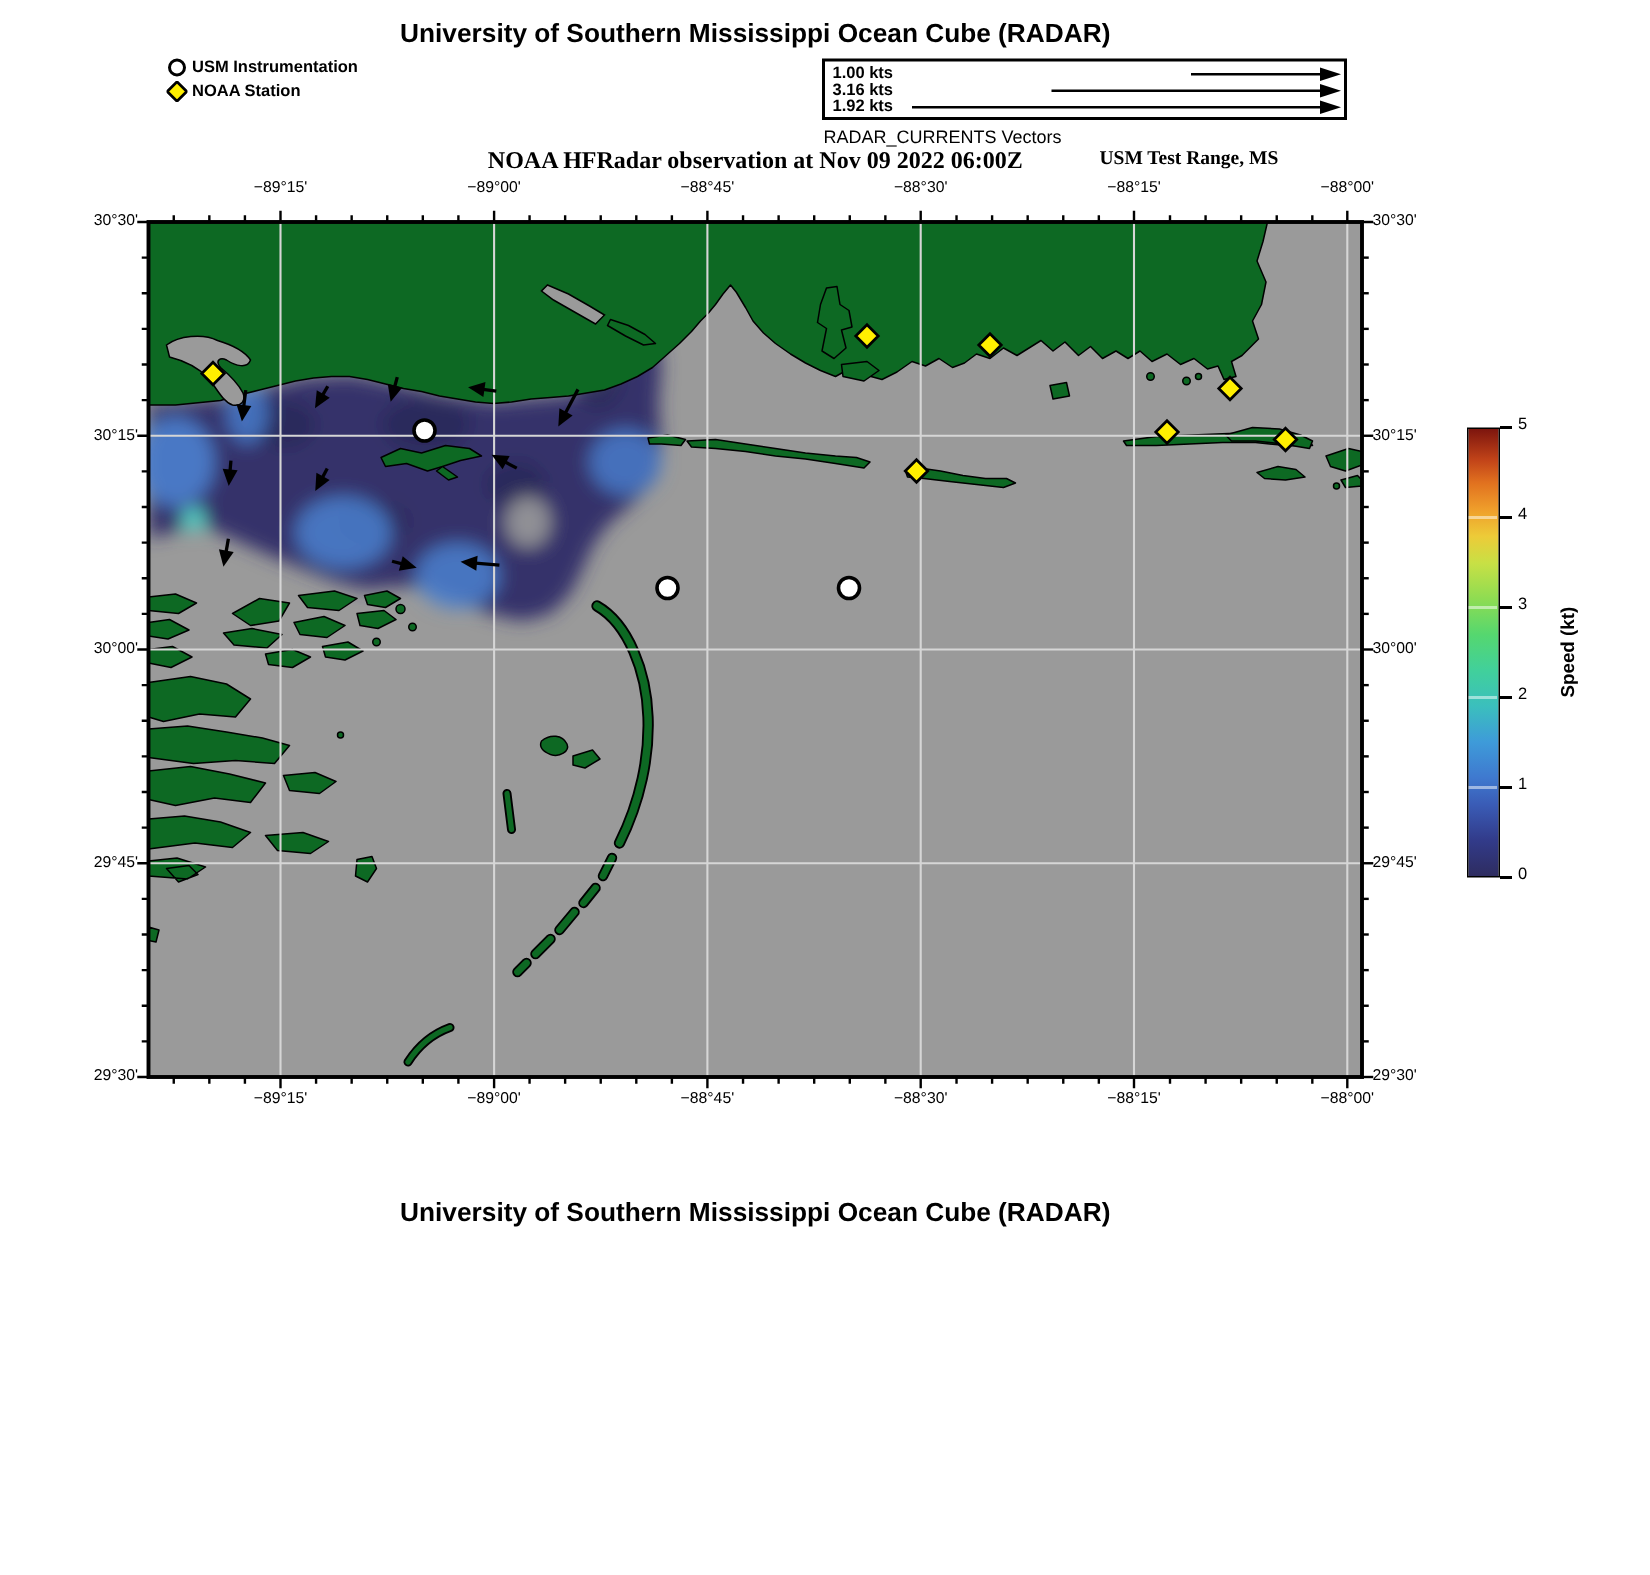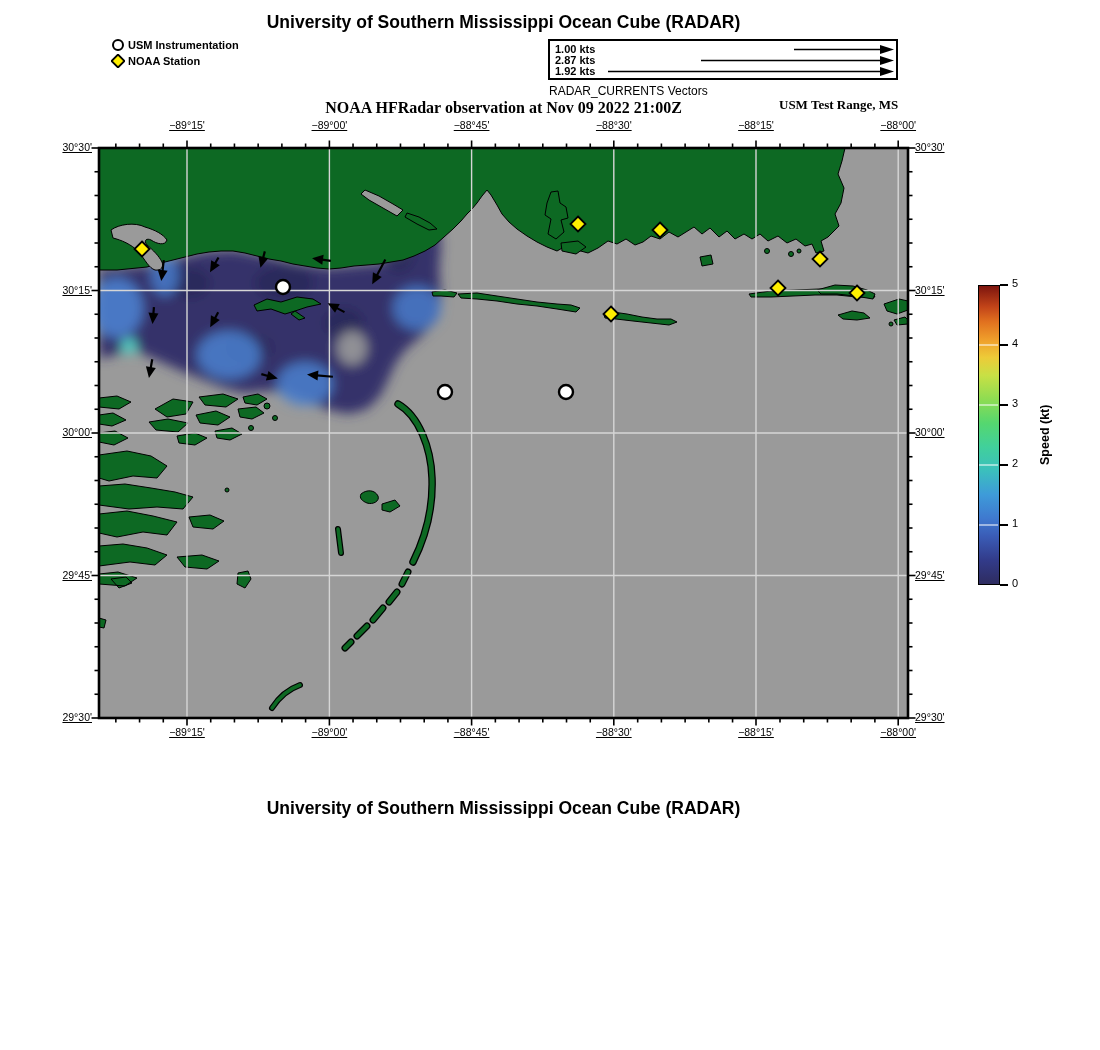--- a/index.html
+++ b/index.html
@@ -4,28 +4,28 @@
 <style>
   html,body{margin:0;padding:0;background:#fff;}
   body{width:1100px;height:1050px;position:relative;overflow:hidden;
        font-family:"Liberation Sans","DejaVu Sans",sans-serif;color:#000;}
   .abs{position:absolute;}
   .sans-b{font-weight:bold;font-family:"Liberation Sans","DejaVu Sans",sans-serif;}
   .serif-b{font-weight:bold;font-family:"Liberation Serif","DejaVu Serif",serif;}
   #main-title{left:0;top:12px;width:1007px;text-align:center;font-size:17.5px;font-weight:bold;}
   #bottom-title{left:0;top:798px;width:1007px;text-align:center;font-size:17.5px;font-weight:bold;}
   #subtitle{left:0;top:99px;width:1007px;text-align:center;font-size:16px;}
-  #region-label{left:779px;top:97px;width:170px;font-size:13px;}
+  #region-label{left:733px;top:97px;width:170px;font-size:13px;}
   #legend{left:111px;top:37px;font-size:11px;font-weight:bold;line-height:16px;}
   .legend-row{display:flex;align-items:center;height:16px;}
   .legend-row svg{margin-right:3px;}
   #vector-box{left:548px;top:39px;width:350px;height:41px;border:2px solid #000;box-sizing:border-box;}
   .vs-label{position:absolute;left:5px;font-size:11px;font-weight:bold;line-height:11px;}
   #vector-caption{left:549px;top:84px;font-size:12px;font-weight:normal;}
-  .axlab{position:absolute;font-size:10.5px;white-space:nowrap;text-decoration:underline;}
+  .axlab{position:absolute;font-size:10.5px;white-space:nowrap;}
   #colorbar-wrap{left:978px;top:285px;width:80px;height:300px;}
   #cb-bar{position:absolute;left:0;top:0;width:22px;height:300px;border:1.5px solid #000;box-sizing:border-box;}
   .cb-faint{position:absolute;left:1px;width:19px;height:1.5px;background:#fff;opacity:.5;}
   .cb-tick{position:absolute;left:22px;width:8px;height:1.6px;background:#000;}
   .cb-lab{position:absolute;left:34px;font-size:11px;}
   #cb-title{left:1038px;top:375px;height:120px;font-size:12.5px;font-weight:bold;
             writing-mode:vertical-rl;transform:rotate(180deg);text-align:center;}
   #map-svg{left:91px;top:140px;}
 </style>
 </head>
@@ -43,34 +43,34 @@
   <div class="legend-row">
     <svg width="14" height="14">
       <path d="M7,0.5 L13.5,7 L7,13.5 L0.5,7 Z" fill="#ffef00" stroke="#000" stroke-width="1.8"></path>
     </svg>
     <span>NOAA Station</span>
   </div>
 </div>
 
 <div id="vector-box" class="abs">
   <span class="vs-label" style="top:3px">1.00 kts</span>
-  <span class="vs-label" style="top:14px">2.87 kts</span>
+  <span class="vs-label" style="top:14px">3.16 kts</span>
   <span class="vs-label" style="top:25px">1.92 kts</span>
   <svg id="vs-svg" width="346" height="37">
       <line x1="244" y1="8.5" x2="332" y2="8.5" stroke="#000" stroke-width="1.6"></line>
       <polygon points="344,8.5 330,4 330,13" fill="#000"></polygon>
       <line x1="151" y1="19.5" x2="332" y2="19.5" stroke="#000" stroke-width="1.6"></line>
       <polygon points="344,19.5 330,15 330,24" fill="#000"></polygon>
       <line x1="58" y1="30.5" x2="332" y2="30.5" stroke="#000" stroke-width="1.6"></line>
       <polygon points="344,30.5 330,26 330,35" fill="#000"></polygon>
     </svg>
 </div>
 <div id="vector-caption" class="abs sans-b">RADAR_CURRENTS Vectors</div>
 
-<div id="subtitle" class="abs serif-b">NOAA HFRadar observation at Nov 09 2022 21:00Z</div>
+<div id="subtitle" class="abs serif-b">NOAA HFRadar observation at Nov 09 2022 06:00Z</div>
 <div id="region-label" class="abs serif-b">USM Test Range, MS</div>
 
 <div id="top-axis">
     <span class="axlab" style="position: absolute; left: 147px; top: 119px; width: 80px; text-align: center;">−89°15'</span>
     <span class="axlab" style="position: absolute; left: 289.4px; top: 119px; width: 80px; text-align: center;">−89°00'</span>
     <span class="axlab" style="position: absolute; left: 431.6px; top: 119px; width: 80px; text-align: center;">−88°45'</span>
     <span class="axlab" style="position: absolute; left: 573.8px; top: 119px; width: 80px; text-align: center;">−88°30'</span>
     <span class="axlab" style="position: absolute; left: 716px; top: 119px; width: 80px; text-align: center;">−88°15'</span>
     <span class="axlab" style="position: absolute; left: 858.2px; top: 119px; width: 80px; text-align: center;">−88°00'</span>
   </div>

